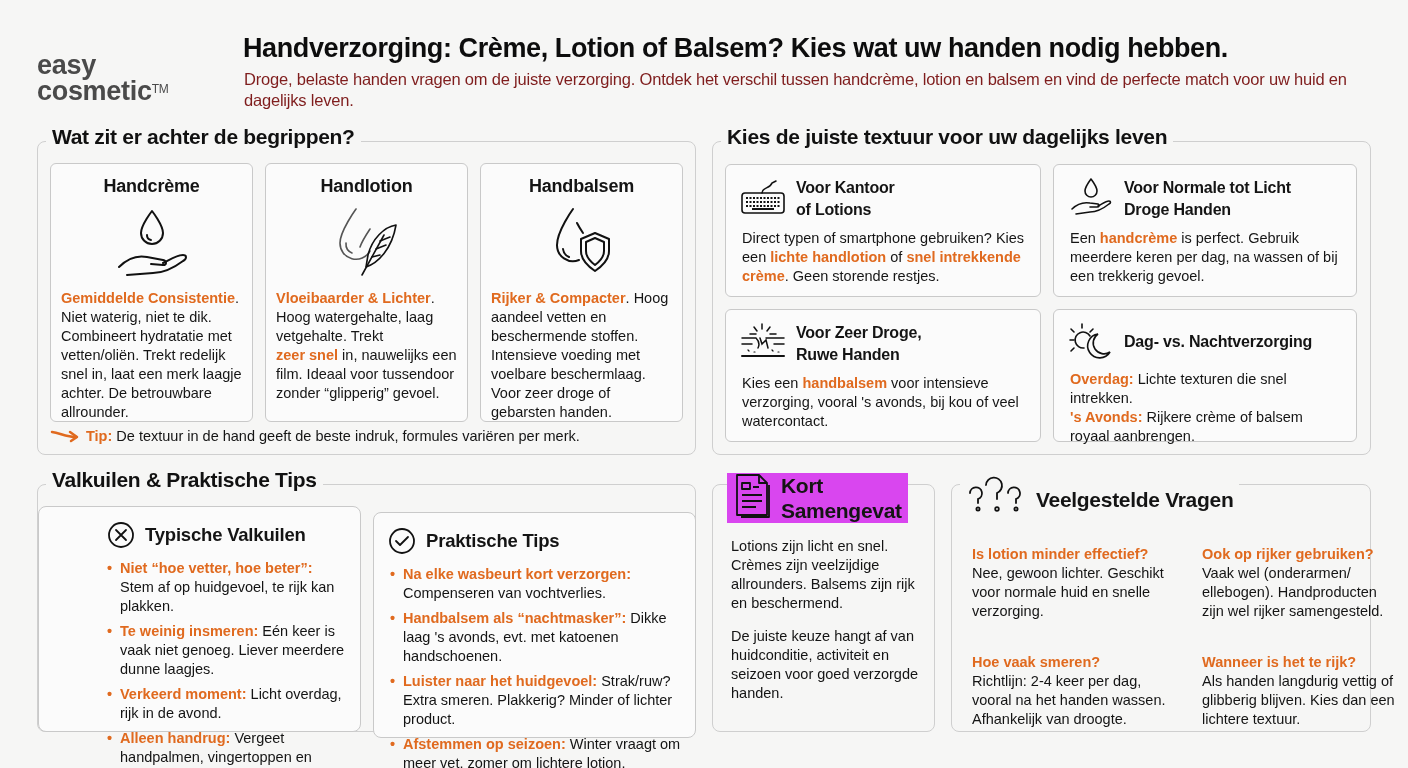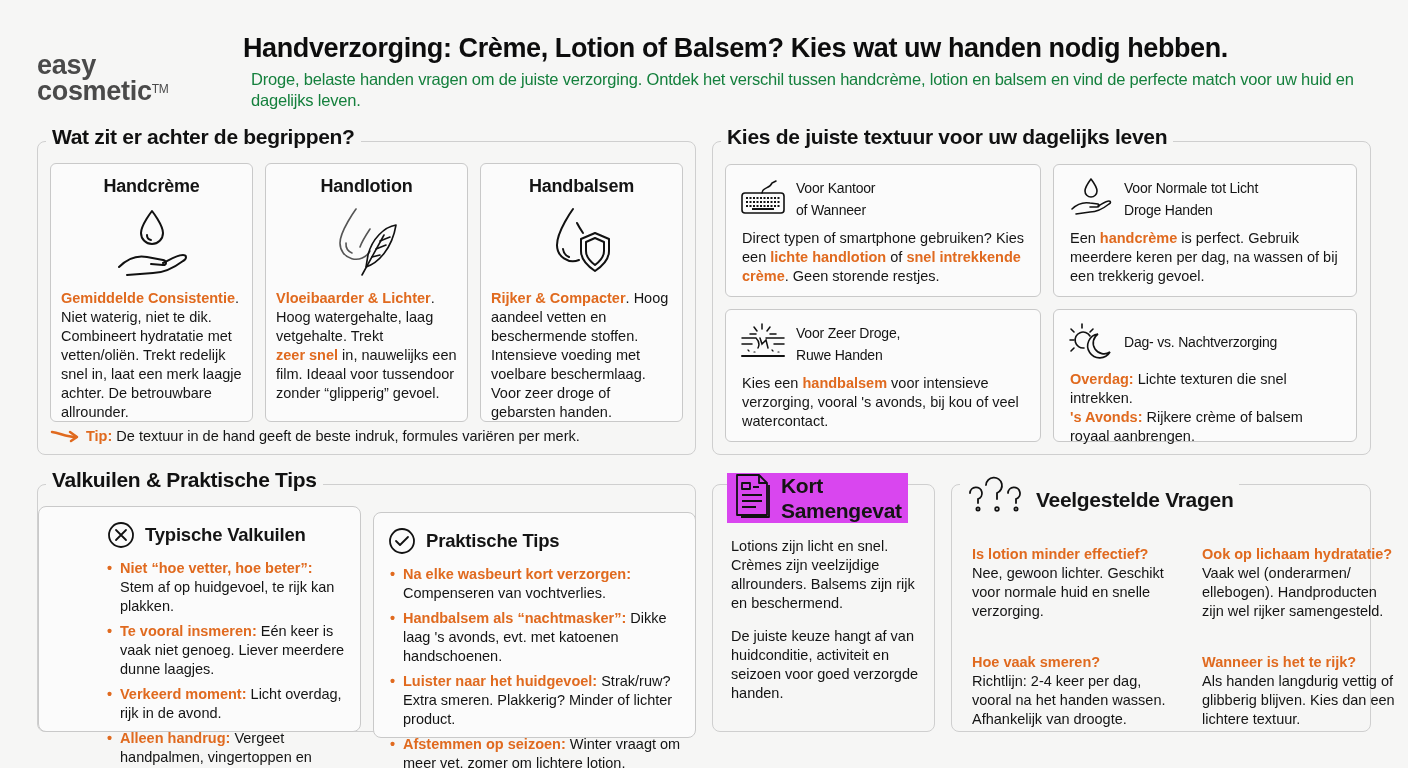--- a/index.html
+++ b/index.html
@@ -15,22 +15,22 @@
     position: absolute; left: 37px; top: 52px;
     color: #4a4a4a; font-weight: bold; font-size: 27px; line-height: 26px;
     letter-spacing: -0.3px;
   }
   .logo sup { font-size: 12px; font-weight: normal; vertical-align: top; position: relative; top: -2px; }
   .title {
     position: absolute; left: 243px; top: 33px;
     font-size: 27px; font-weight: bold; letter-spacing: -0.4px; color: #0d0d0d;
   }
   .subtitle {
-    position: absolute; left: 251px; top: 69px; width: 1120px;
-    font-size: 16.5px; line-height: 21px; color: #15803d; letter-spacing: -0.2px;
+    position: absolute; left: 244px; top: 69px; width: 1120px;
+    font-size: 16.5px; line-height: 21px; color: #7f1d1d; letter-spacing: -0.2px;
   }
   .section {
     position: absolute; border: 1.5px solid #cfcfcf; border-radius: 8px;
     background: transparent;
   }
   .section-title {
     position: absolute; top: -17px; left: 8px; background: #f6f6f5; padding: 0 6px;
     font-size: 21px; font-weight: bold; letter-spacing: -0.3px; color: #111;
     white-space: nowrap;
   }
@@ -38,21 +38,21 @@
     position: absolute; background: #fbfbfb; border: 1.3px solid #c9c9c9; border-radius: 6px;
   }
   
   .def-card .head { text-align: center; font-weight: bold; font-size: 18px; margin-top: 12px; letter-spacing: -0.2px; }
   .def-card .icon { display: flex; justify-content: center; margin-top: 8px; height: 74px; }
   .def-card .body { padding: 0 10px; font-size: 14.5px; line-height: 19px; margin-top: 10px; color: #151515; }
   .tip { position: absolute; left: 12px; top: 286px; font-size: 14.5px; display: flex; align-items: center; gap: 6px; }
   
   .tex-card .row { display: flex; align-items: flex-start; gap: 10px; padding: 12px 0 0 14px; }
   .tex-card .row .ic { width: 46px; height: 40px; flex: none; }
-  .tex-card .row .h { font-size: 14px; font-weight: normal; line-height: 22px; letter-spacing: -0.2px; }
+  .tex-card .row .h { font-size: 16px; font-weight: bold; line-height: 22px; letter-spacing: -0.2px; }
   .tex-card .body { padding: 8px 14px 0 16px; font-size: 14.5px; line-height: 19px; color: #151515; }
   
   .list-card .row { display: flex; align-items: center; gap: 10px; padding: 14px 0 0 20px; }
   .list-card .row .h { font-size: 18.5px; font-weight: bold; letter-spacing: -0.2px; }
   .list-card ul { list-style: none; padding: 10px 12px 0 20px; }
   .list-card li { font-size: 14.5px; line-height: 19px; margin-bottom: 6px; padding-left: 13px; position: relative; }
   .list-card li::before { content: "•"; color: #e06a1f; position: absolute; left: 0; top: 0; font-weight: bold; }
   .summary-body p { font-size: 14.5px; line-height: 19px; margin-bottom: 14px; }
   .faq-grid { position: absolute; left: 20px; top: 60px; right: 10px; display: grid; grid-template-columns: 198px 200px; column-gap: 6px; row-gap: 14px; gap: 32px; }
   .faq-q { font-size: 14.5px; font-weight: bold; color: #e06a1f; line-height: 19px; }
@@ -137,21 +137,21 @@
       <div class="ic">
         <svg width="46" height="40" viewBox="0 0 46 40" fill="none" stroke="#111" stroke-width="1.6">
           <rect x="2" y="16" width="42" height="20" rx="3"></rect>
           <path d="M22 16 C22 10 30 12 32 6 L36 4" stroke-linecap="round"></path>
           <path d="M6 21 h34 M6 25 h34 M6 29 h34" stroke-dasharray="2 1.5" stroke-width="2"></path>
           <path d="M12 32 h22" stroke-width="2"></path>
         </svg>
       </div>
       <div class="h">
           <div>Voor Kantoor</div>
-          <div>of Wanneer</div>
+          <div>of Lotions</div>
         </div>
     </div>
     <div class="body">
       <span>Direct typen of smartphone gebruiken? Kies een</span> <span class="orange">lichte handlotion</span> <span>of</span> <span class="orange">snel intrekkende crème</span><span>. Geen storende restjes.</span>
     </div>
   </div>
 
   <div class="card tex-card" style="left:340px; top:22px; width:304px; height:133px;">
     <div class="row">
       <div class="ic">
@@ -216,21 +216,21 @@
   <div class="card list-card" style="left:0; top:21px; width:323px; height:226px; border-radius:8px;padding-left:48px;">
     <div class="row">
       <svg width="28" height="28" viewBox="0 0 28 28" fill="none" stroke="#111" stroke-width="1.8" stroke-linecap="round">
         <circle cx="14" cy="14" r="12"></circle>
           <path d="M9 9 L19 19 M19 9 L9 19"></path>
       </svg>
       <div class="h">Typische Valkuilen</div>
     </div>
     <ul>
       <li><span class="orange">Niet “hoe vetter, hoe beter”:</span> <span>Stem af op huidgevoel, te rijk kan plakken.</span></li>
-      <li><span class="orange">Te vooral insmeren:</span> <span>Eén keer is vaak niet genoeg. Liever meerdere dunne laagjes.</span></li>
+      <li><span class="orange">Te weinig insmeren:</span> <span>Eén keer is vaak niet genoeg. Liever meerdere dunne laagjes.</span></li>
       <li><span class="orange">Verkeerd moment:</span> <span>Licht overdag, rijk in de avond.</span></li>
       <li><span class="orange">Alleen handrug:</span> <span>Vergeet handpalmen, vingertoppen en nagelriemen niet.</span></li>
     </ul>
   </div>
 
   <div class="card list-card" style="left:335px; top:27px; width:323px; height:226px; border-radius:8px;">
     <div class="row" style="padding-left:14px;">
       <svg width="28" height="28" viewBox="0 0 28 28" fill="none" stroke="#111" stroke-width="1.8" stroke-linecap="round" stroke-linejoin="round">
         <circle cx="14" cy="14" r="12"></circle>
           <path d="M8 14 L12 18 L20 10"></path>
@@ -277,21 +277,21 @@
         <circle cx="50" cy="36" r="1.6"></circle>
     </svg>
     <div style="font-size:21px; font-weight:bold; letter-spacing:-0.3px; margin-top:10px;">Veelgestelde Vragen</div>
   </div>
   <div class="faq-grid">
     <div>
         <div class="faq-q">Is lotion minder effectief?</div>
         <div class="faq-a">Nee, gewoon lichter. Geschikt voor normale huid en snelle verzorging.</div>
       </div>
     <div>
-        <div class="faq-q">Ook op lichaam hydratatie?</div>
+        <div class="faq-q">Ook op rijker gebruiken?</div>
         <div class="faq-a">Vaak wel (onderarmen/ ellebogen). Handproducten zijn wel rijker samengesteld.</div>
       </div>
     <div>
         <div class="faq-q">Hoe vaak smeren?</div>
         <div class="faq-a">Richtlijn: 2-4 keer per dag, vooral na het handen wassen. Afhankelijk van droogte.</div>
       </div>
     <div>
         <div class="faq-q">Wanneer is het te rijk?</div>
         <div class="faq-a">Als handen langdurig vettig of glibberig blijven. Kies dan een lichtere textuur.</div>
       </div>

